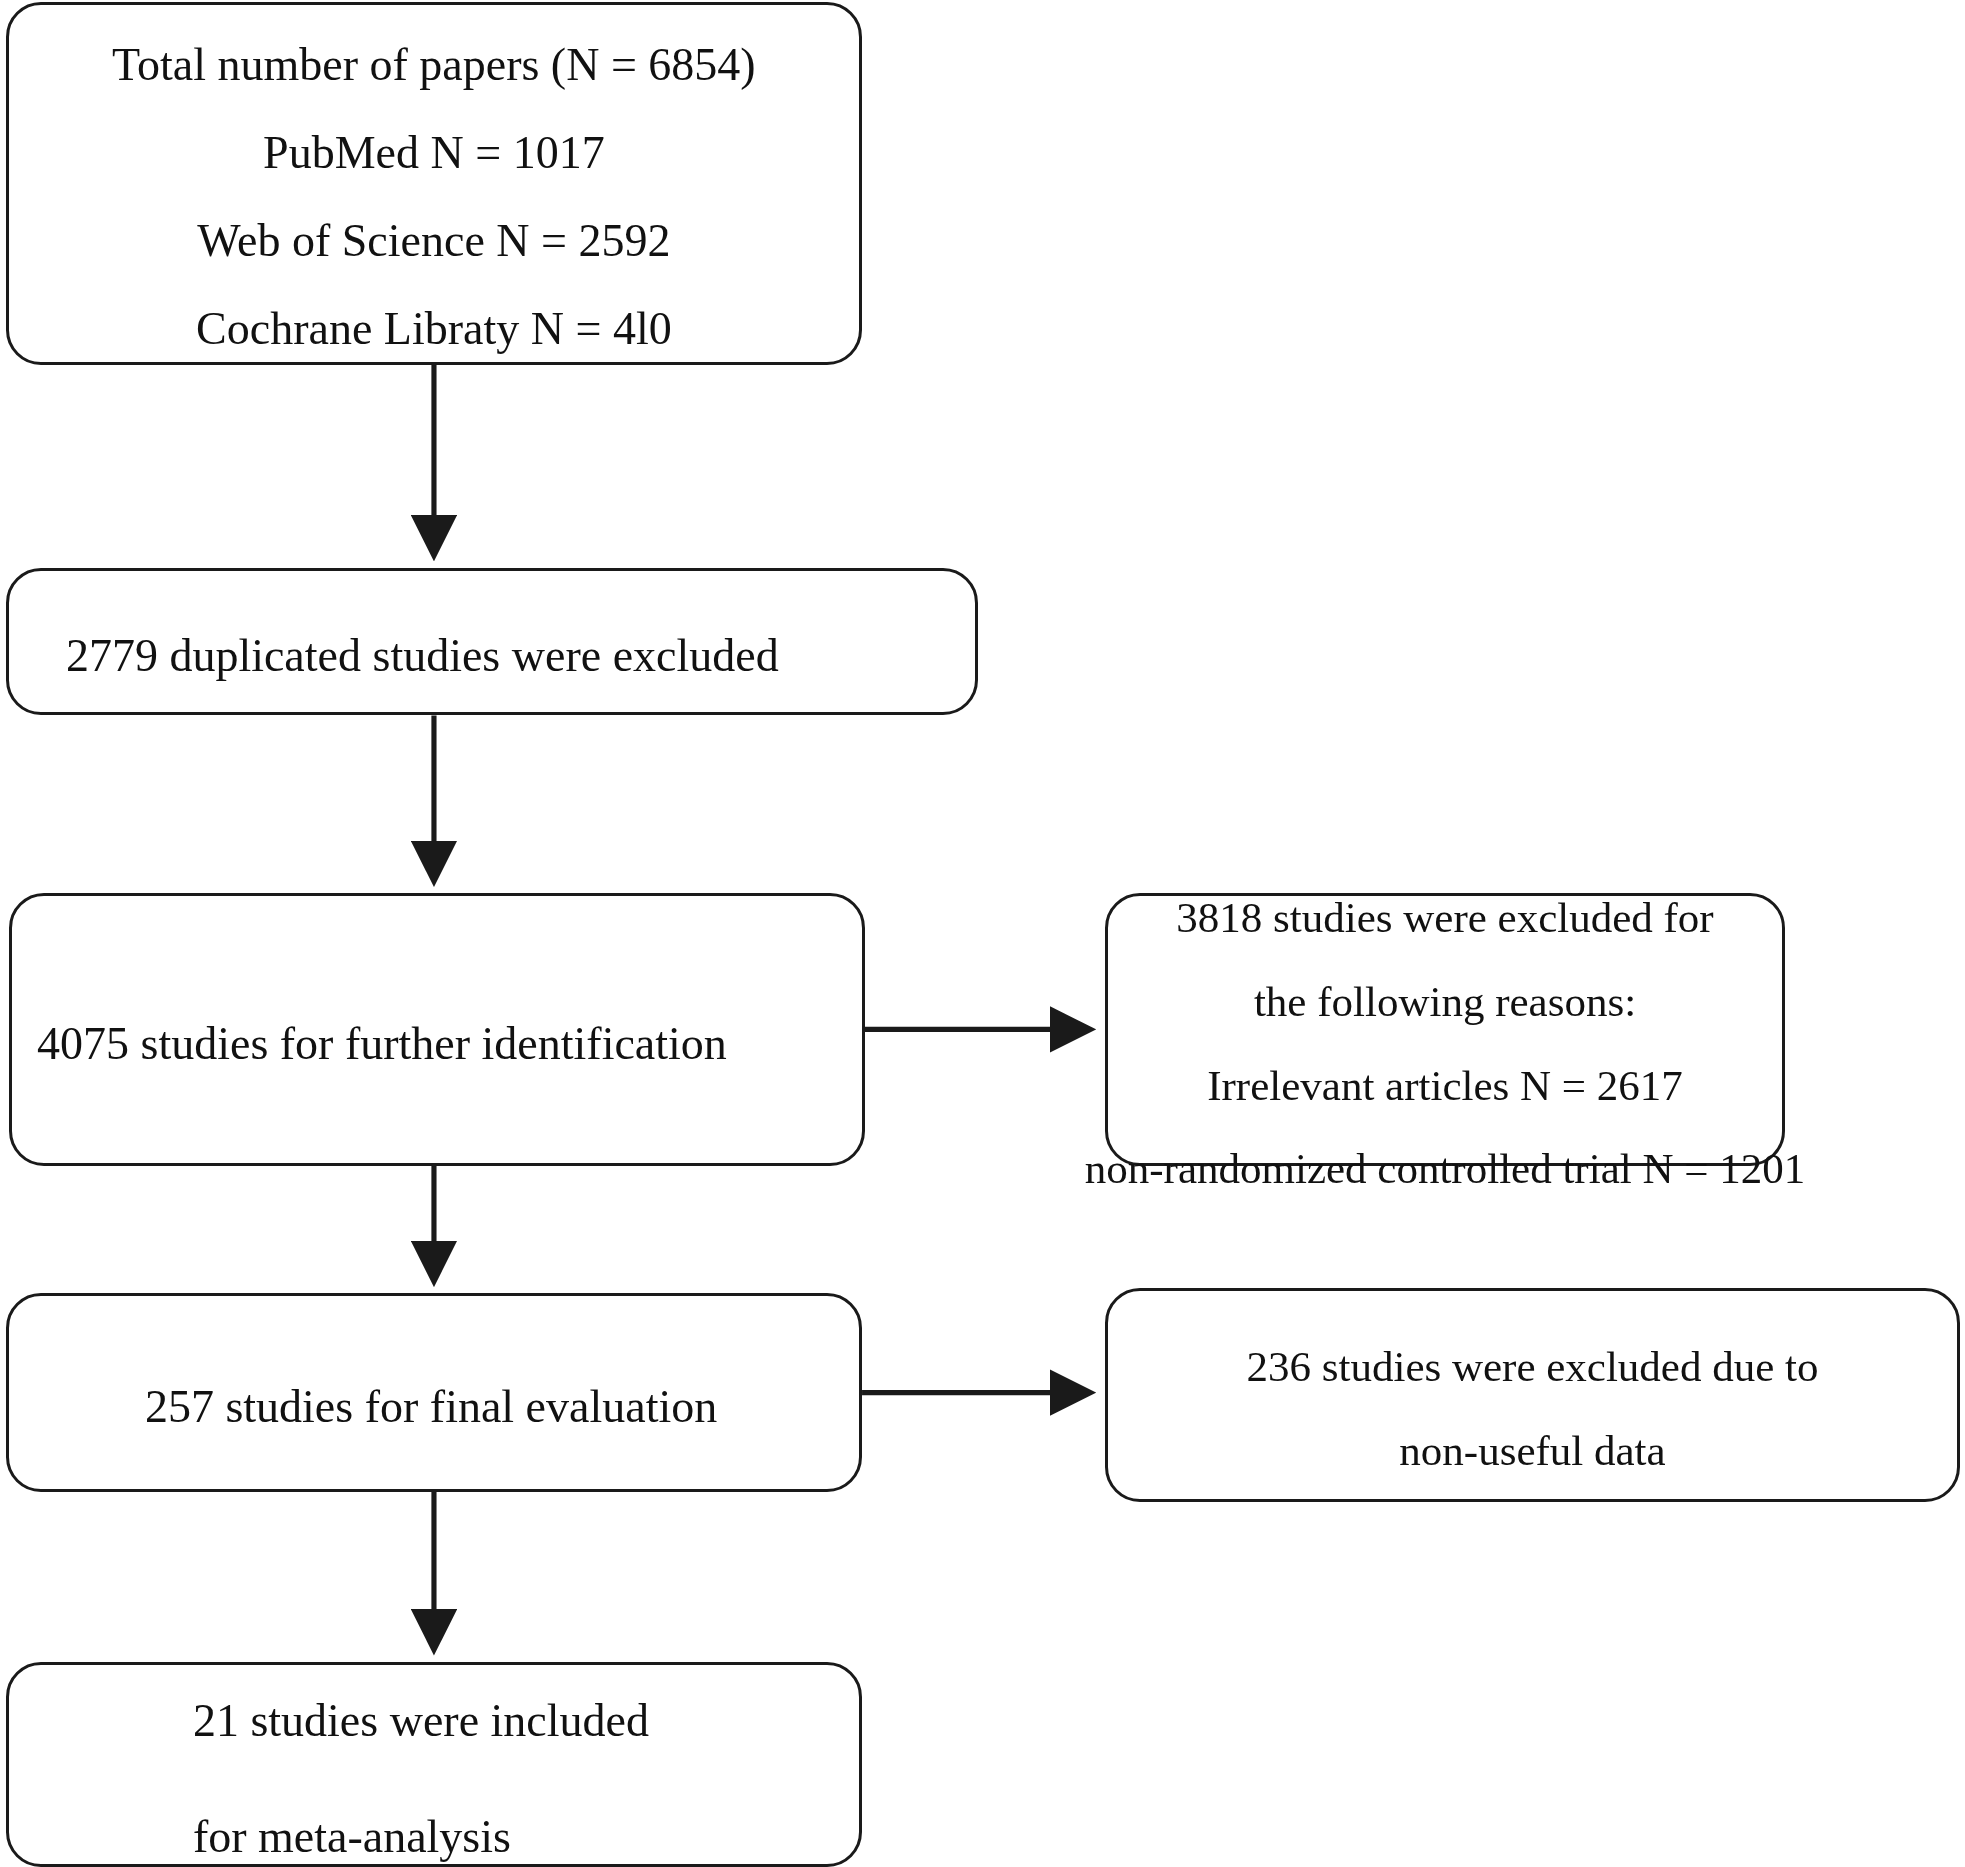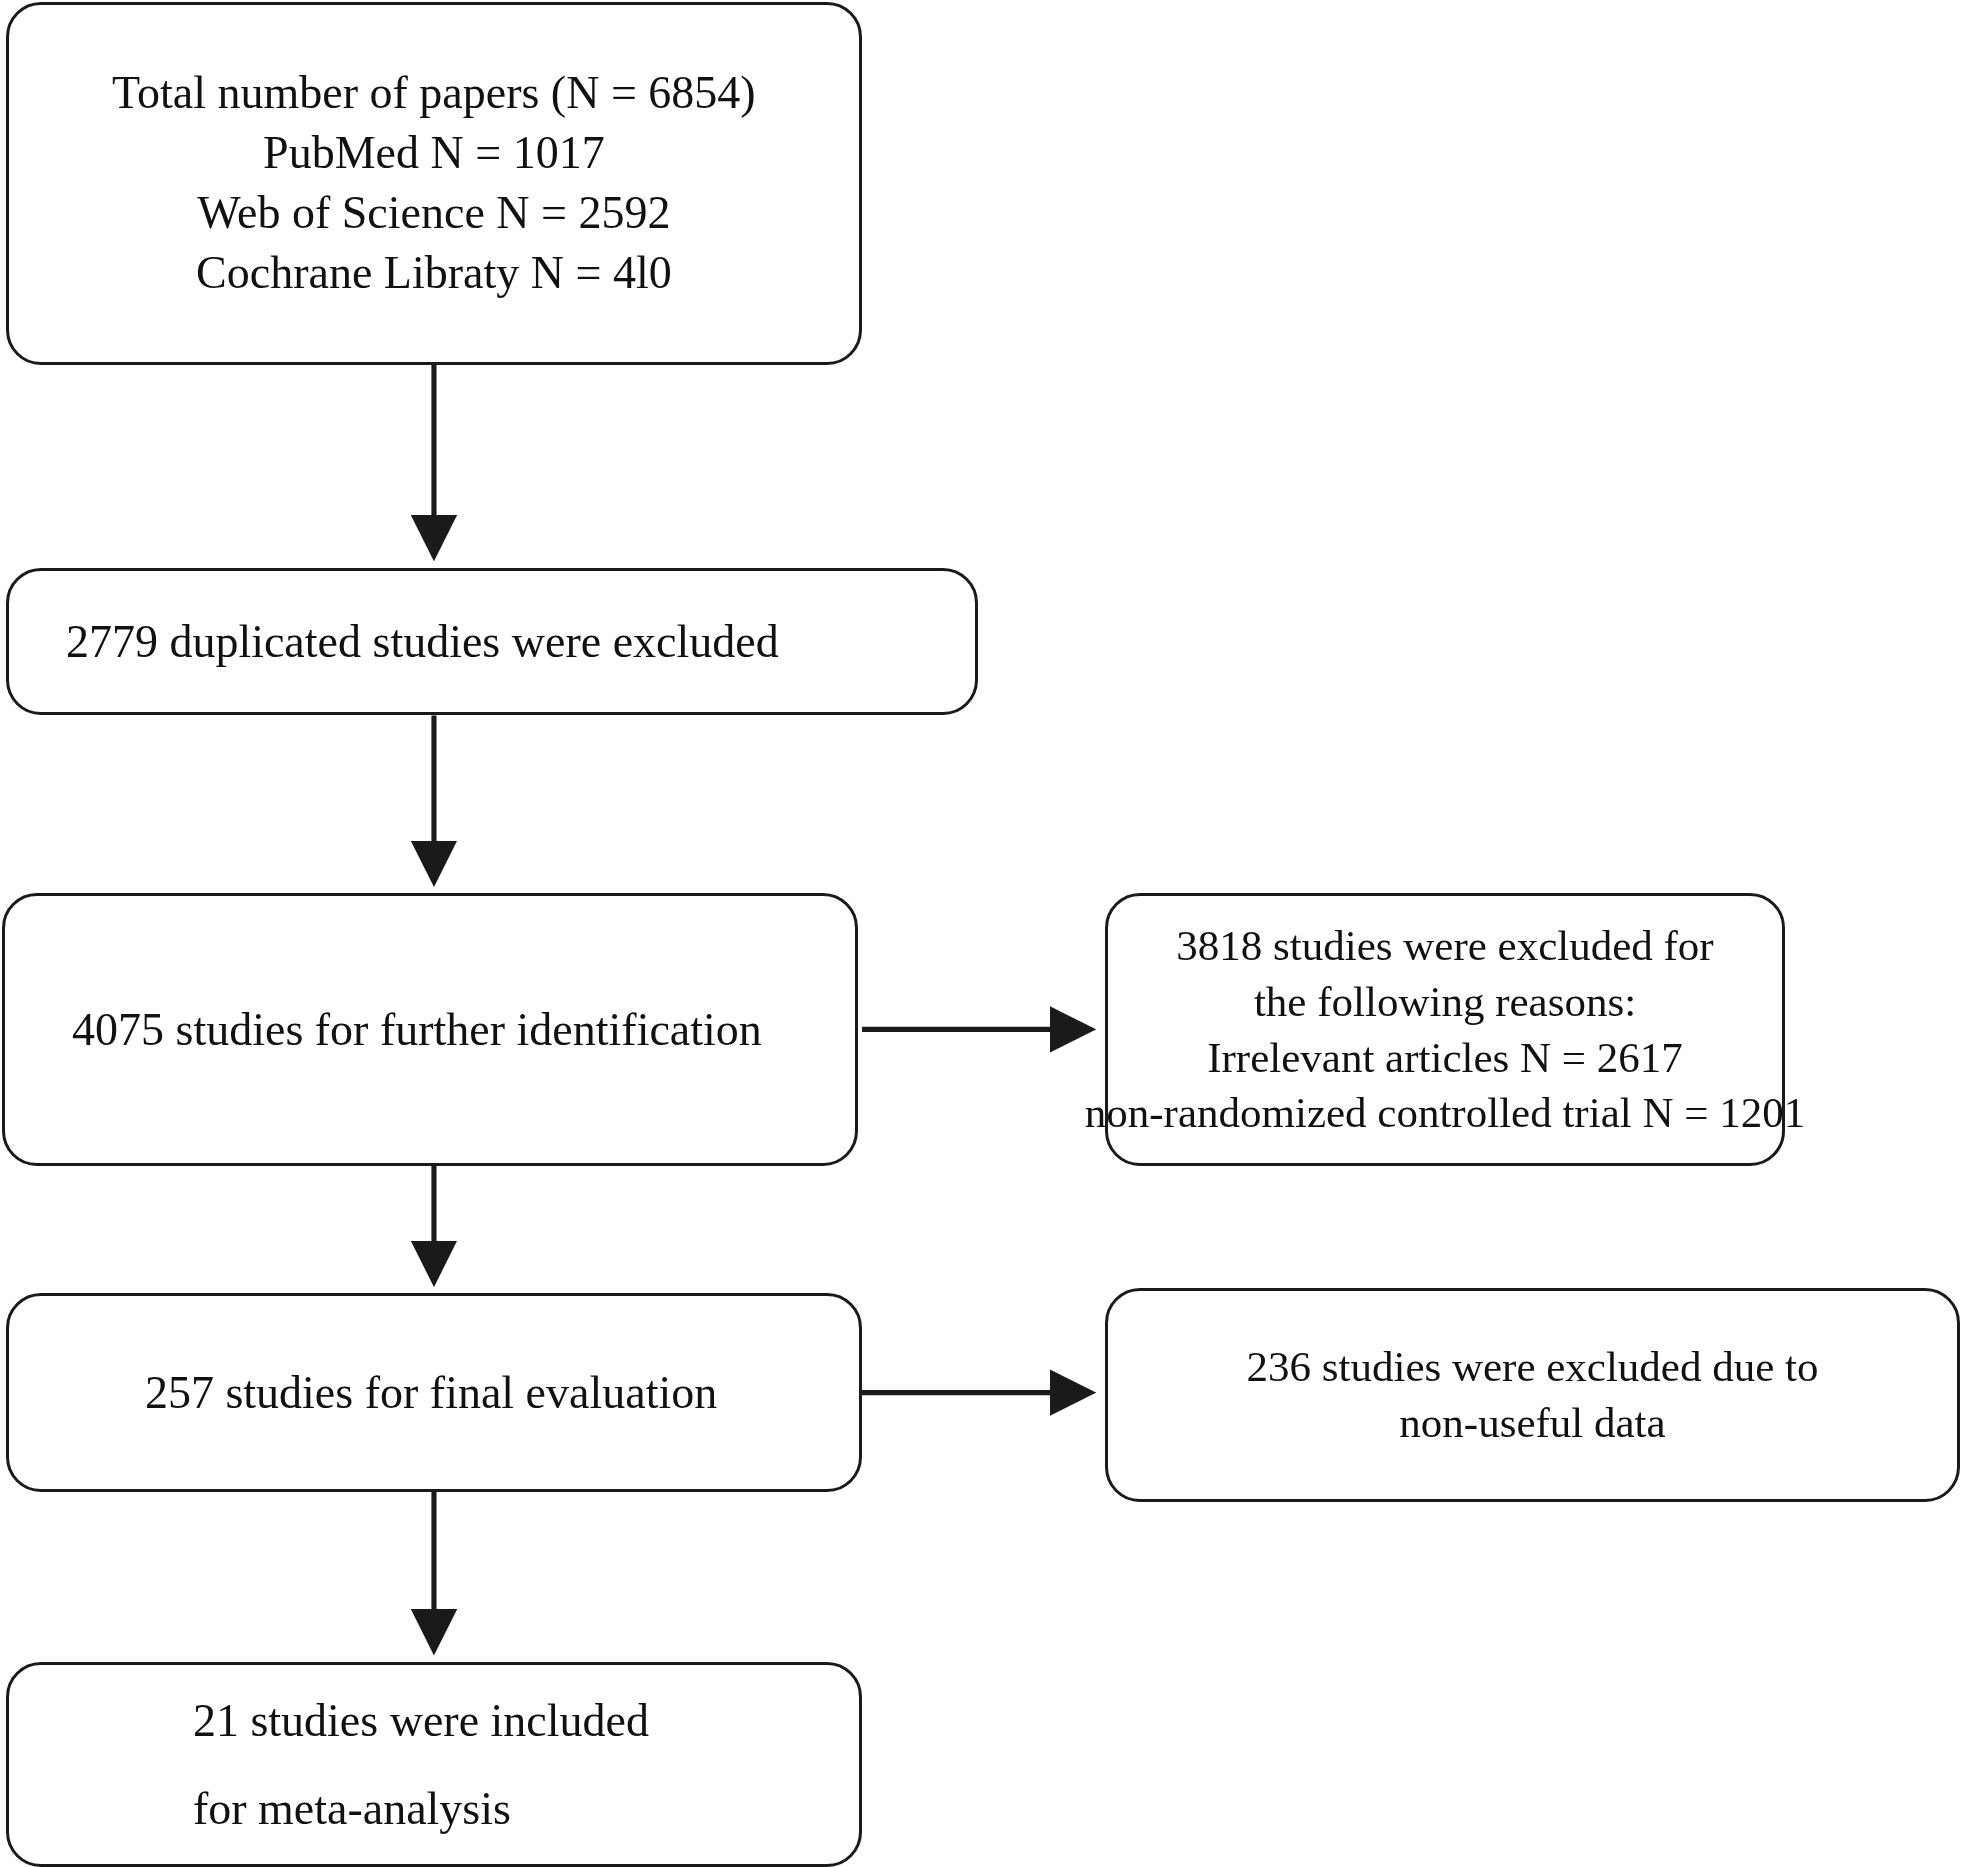--- a/index.html
+++ b/index.html
@@ -28,37 +28,38 @@
     flex-direction: column;
     align-items: center;
     justify-content: center;
     text-align: center;
     line-height: 1.30;
     color: #111111;
   }
   .node .line {
     display: block;
     white-space: nowrap;
+    margin-top: 28px;
   }
   
   #node-sources {
     left: 5.9px;  top: 1.5px;   width: 856px; height: 363px;
     font-size: 46px;
   }
   #node-duplicates {
     left: 5.9px;  top: 568px; width: 972px; height: 147px;
     font-size: 46px;
     align-items: flex-start;
     padding-left: 57px;
   }
   #node-identification {
-    left: 2px;  top: 893px; width: 856px; height: 273px;
+    left: 9px;  top: 893px; width: 856px; height: 273px;
     font-size: 46px;
     align-items: flex-start;
-    padding-left: 67px;
+    padding-left: 25px;
   }
   #node-excluded-reasons {
     left: 1105px; top: 893px; width: 680px; height: 273px;
     font-size: 43px;
   }
   #node-final-eval {
     left: 5.9px;  top: 1293px; width: 856px; height: 199px;
     font-size: 46px;
     align-items: flex-start;
     padding-left: 136px;

